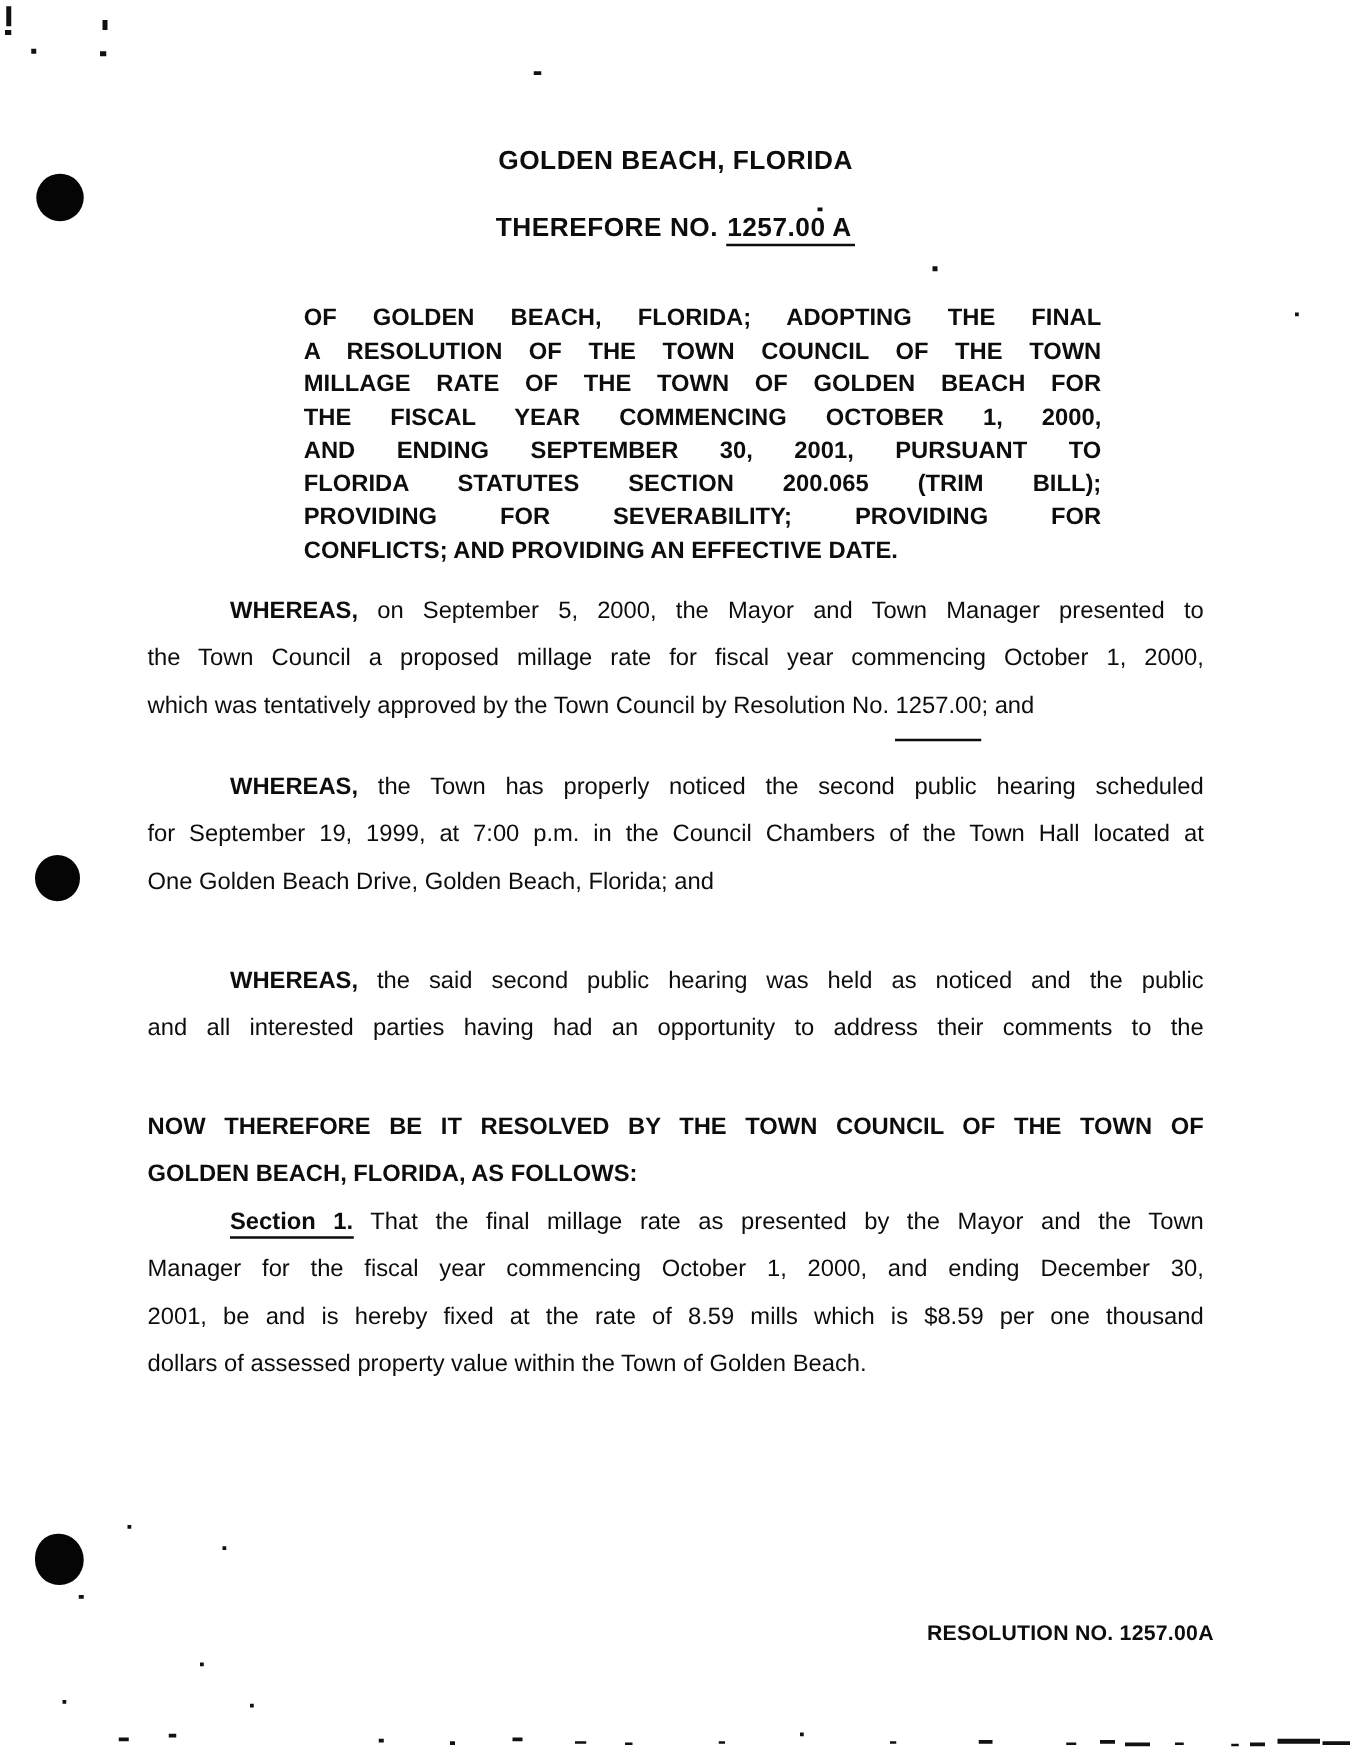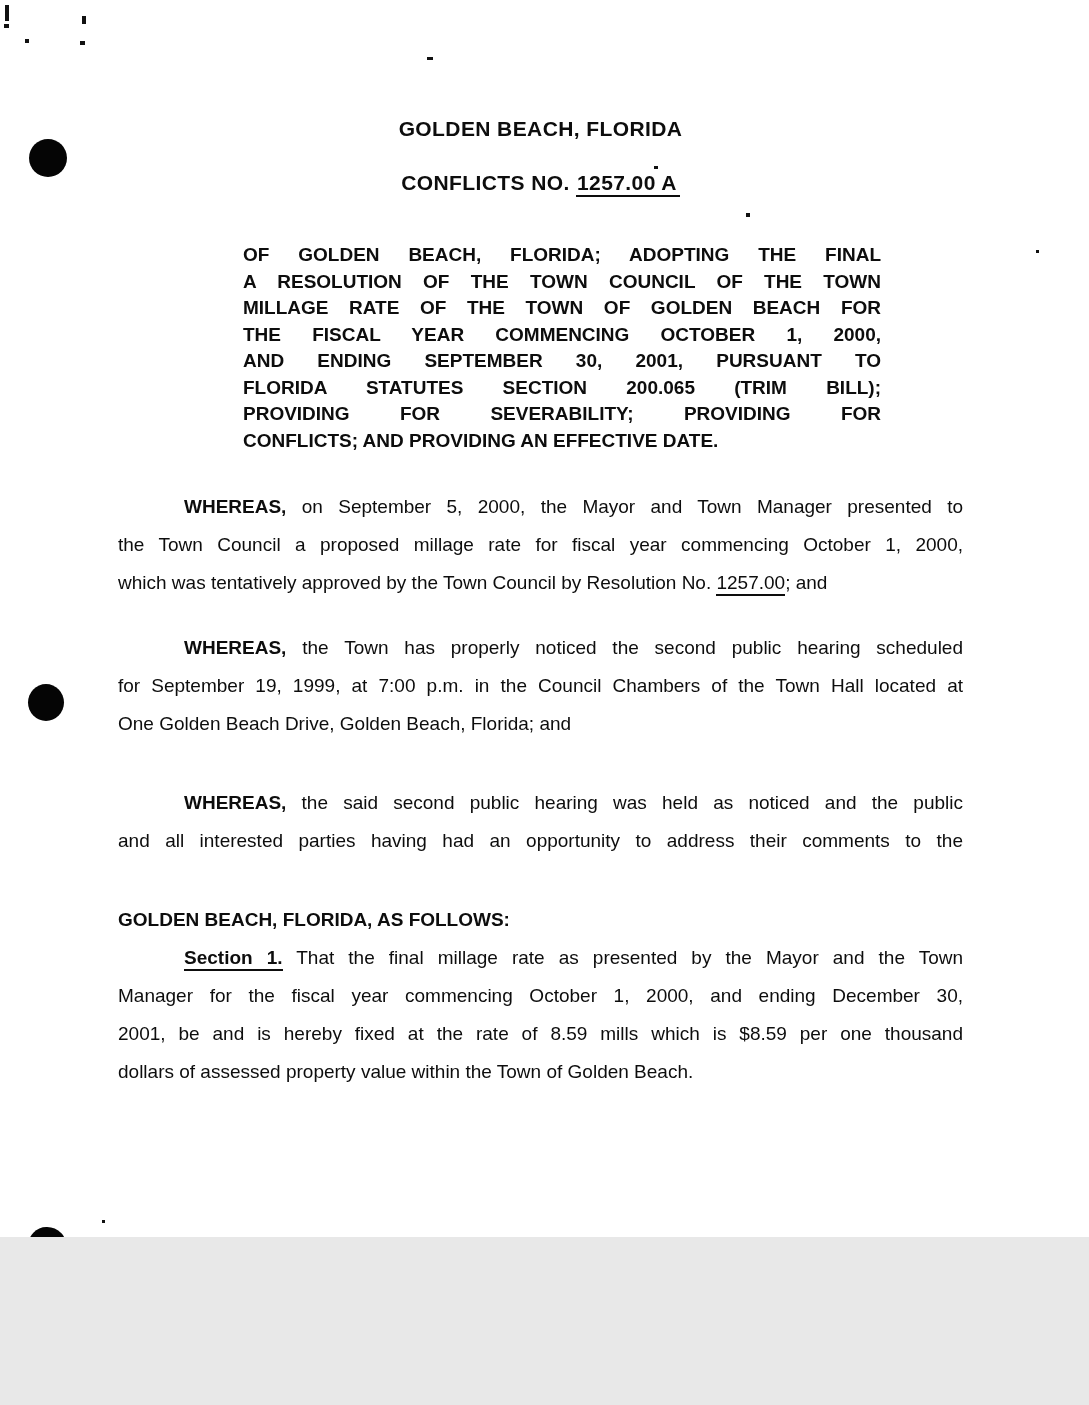--- a/index.html
+++ b/index.html
@@ -1,19 +1,19 @@
 <!DOCTYPE html>
 <html><head>
 <meta charset="utf-8">
 <style>
   html, body { margin: 0; padding: 0; background: #e8e8e8; }
   .page {
     position: relative;
     width: 1089px;
-    height: 1237px;
+    height: 1405px;
     margin: 0 auto;
     background: #ffffff;
     color: #0d0d0d;
     font-family: "Liberation Sans", "DejaVu Sans", sans-serif;
     overflow: hidden;
   }
   .content { padding: 0 126px 0 118px; }
 
   .h1 {
     margin: 116px 0 0 0;
@@ -39,23 +39,23 @@
   .para {
     font-size: 19px;
     line-height: 38px;
     width: 845px;
   }
   .jline { text-align: justify; text-align-last: justify; }
   .line { text-align: left; }
   .ind { text-indent: 66px; }
   .b { font-weight: bold; }
   .bu { font-weight: bold; border-bottom: 2px solid #0d0d0d; padding-bottom: 1px; }
-  .un { border-bottom: 2px solid #0d0d0d; padding-bottom: 1px; }
+  .un { border-bottom: 2px solid #0d0d0d; padding-bottom: 16px; }
 
-  .m-w1 { margin-top: 34px; }
+  .m-w1 { margin-top: 16px; }
   .m-w2 { margin-top: 27px; }
   .m-w3 { margin-top: 41px; }
   .m-res { margin-top: 41px; font-weight: bold; }
   .m-s1 { }
 
   .footer-ref {
     position: absolute;
     top: 1297px;
     right: 118px;
     font-size: 17px;
@@ -116,21 +116,21 @@
   <div class="speck" style="left:985px;top:1395px;width:6px;height:2px"></div>
   <div class="speck" style="left:1000px;top:1394px;width:12px;height:3px"></div>
   <div class="speck" style="left:1022px;top:1391px;width:34px;height:4px"></div>
   <div class="speck" style="left:1058px;top:1393px;width:22px;height:3px"></div>
 
   <div class="content">
 
     <div class="h1">GOLDEN BEACH, FLORIDA</div>
 
     <div class="h1 h2">
-      <span>CONFLICTS NO.</span>
+      <span>THEREFORE NO.</span>
       <span class="u-title">1257.00 A</span>
     </div>
 
     <div class="preamble">
       <div class="pl">OF GOLDEN BEACH, FLORIDA; ADOPTING THE FINAL</div>
       <div class="pl">A RESOLUTION OF THE TOWN COUNCIL OF THE TOWN</div>
       <div class="pl">MILLAGE RATE OF THE TOWN OF GOLDEN BEACH FOR</div>
       <div class="pl">THE FISCAL YEAR COMMENCING OCTOBER 1, 2000,</div>
       <div class="pl">AND ENDING SEPTEMBER 30, 2001, PURSUANT TO</div>
       <div class="pl">FLORIDA STATUTES SECTION 200.065 (TRIM BILL);</div>
@@ -149,20 +149,21 @@
       <div class="jline">for September 19, 1999, at 7:00 p.m. in the Council Chambers of the Town Hall located at</div>
       <div class="line">One Golden Beach Drive, Golden Beach, Florida; and</div>
     </div>
 
     <div class="para m-w3">
       <div class="jline ind"><span class="b">WHEREAS,</span><span> the said second public hearing was held as noticed and the public</span></div>
       <div class="jline">and all interested parties having had an opportunity to address their comments to the</div>
     </div>
 
     <div class="para m-res">
+      <div class="jline">NOW THEREFORE BE IT RESOLVED BY THE TOWN COUNCIL OF THE TOWN OF</div>
       <div class="line">GOLDEN BEACH, FLORIDA, AS FOLLOWS:</div>
     </div>
 
     <div class="para m-s1">
       <div class="jline ind"><span class="bu">Section 1.</span><span> That the final millage rate as presented by the Mayor and the Town</span></div>
       <div class="jline">Manager for the fiscal year commencing October 1, 2000, and ending December 30,</div>
       <div class="jline">2001, be and is hereby fixed at the rate of 8.59 mills which is $8.59 per one thousand</div>
       <div class="line">dollars of assessed property value within the Town of Golden Beach.</div>
     </div>
 

